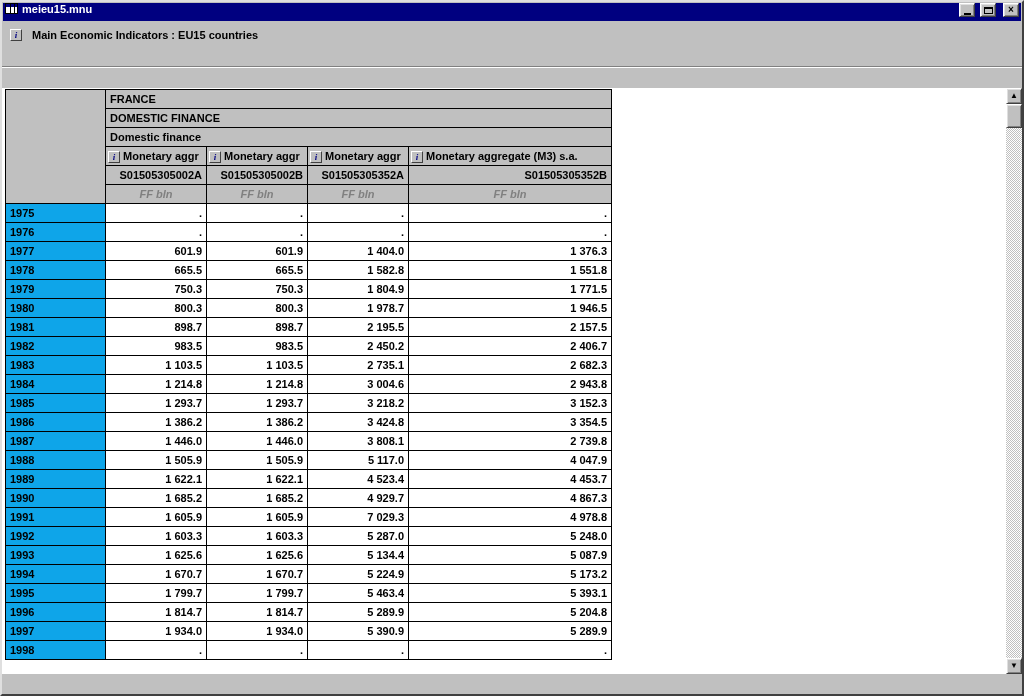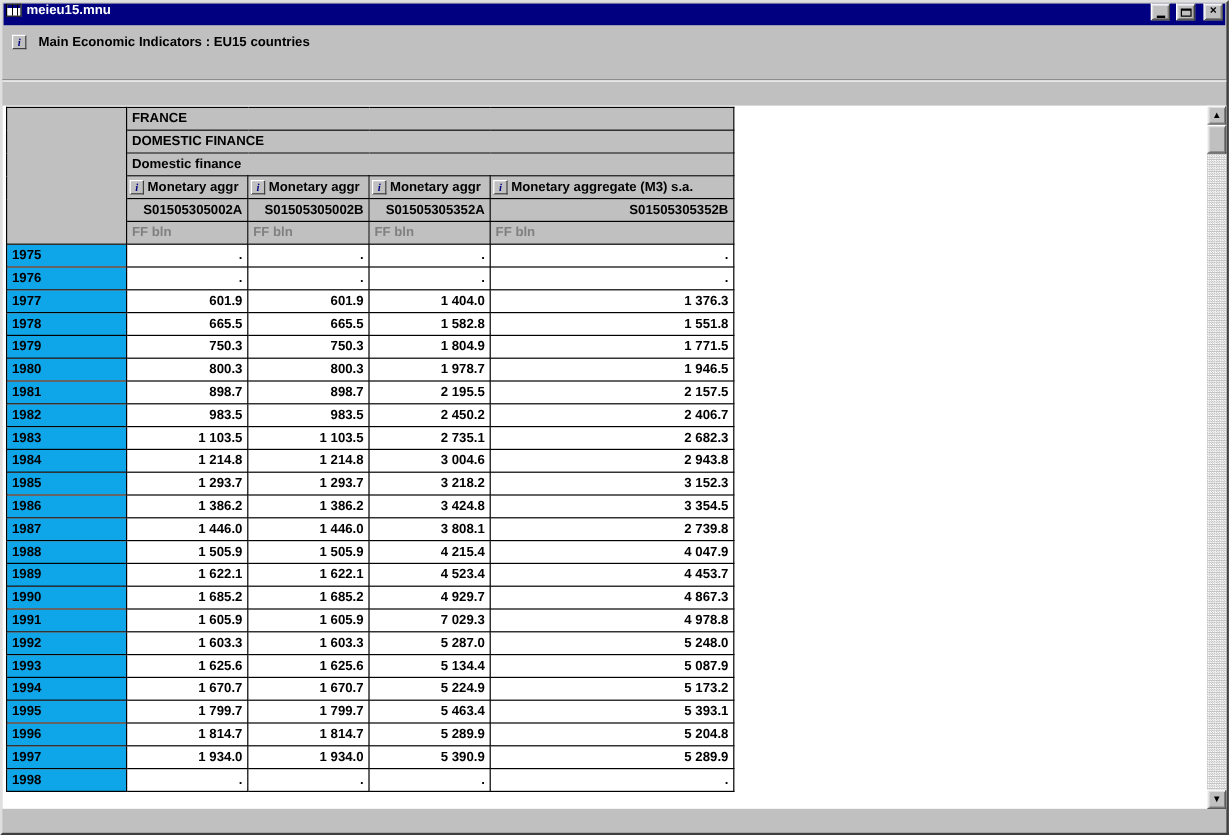--- a/index.html
+++ b/index.html
@@ -59,21 +59,21 @@
   }
   col.col-year{width:100px;}
   col.col-narrow{width:101px;}
   col.col-wide{width:203px;}
   .corner{background:#c0c0c0;}
   .band{background:#c0c0c0;text-align:left;}
   .colhead{background:#c0c0c0;text-align:left;padding-left:2px;}
   .colhead .info-ic{vertical-align:middle;margin-right:3px;}
   .chlbl{vertical-align:middle;}
   .code{background:#c0c0c0;text-align:right;padding-left:2px;}
-  .unit{background:#c0c0c0;color:#808080;text-align:left;}
+  .unit{background:#c0c0c0;color:#808080;font-style:italic;text-align:center;}
   .year{background:#0ea5e9;text-align:left;}
   .num{background:#fff;text-align:right;}
   
   .scrollbar{
     position:absolute;top:0;right:0;bottom:0;width:16px;
     background:#c0c0c0;
     background-image:repeating-conic-gradient(#fff 0% 25%, #c0c0c0 25% 50%);
     background-size:2px 2px;
   }
   .sb-btn{
@@ -252,21 +252,21 @@
               <td class="year">1987</td>
               <td class="num">1 446.0</td>
               <td class="num">1 446.0</td>
               <td class="num">3 808.1</td>
               <td class="num">2 739.8</td>
             </tr>
             <tr>
               <td class="year">1988</td>
               <td class="num">1 505.9</td>
               <td class="num">1 505.9</td>
-              <td class="num">4 215.4</td>
+              <td class="num">5 117.0</td>
               <td class="num">4 047.9</td>
             </tr>
             <tr>
               <td class="year">1989</td>
               <td class="num">1 622.1</td>
               <td class="num">1 622.1</td>
               <td class="num">4 523.4</td>
               <td class="num">4 453.7</td>
             </tr>
             <tr>

